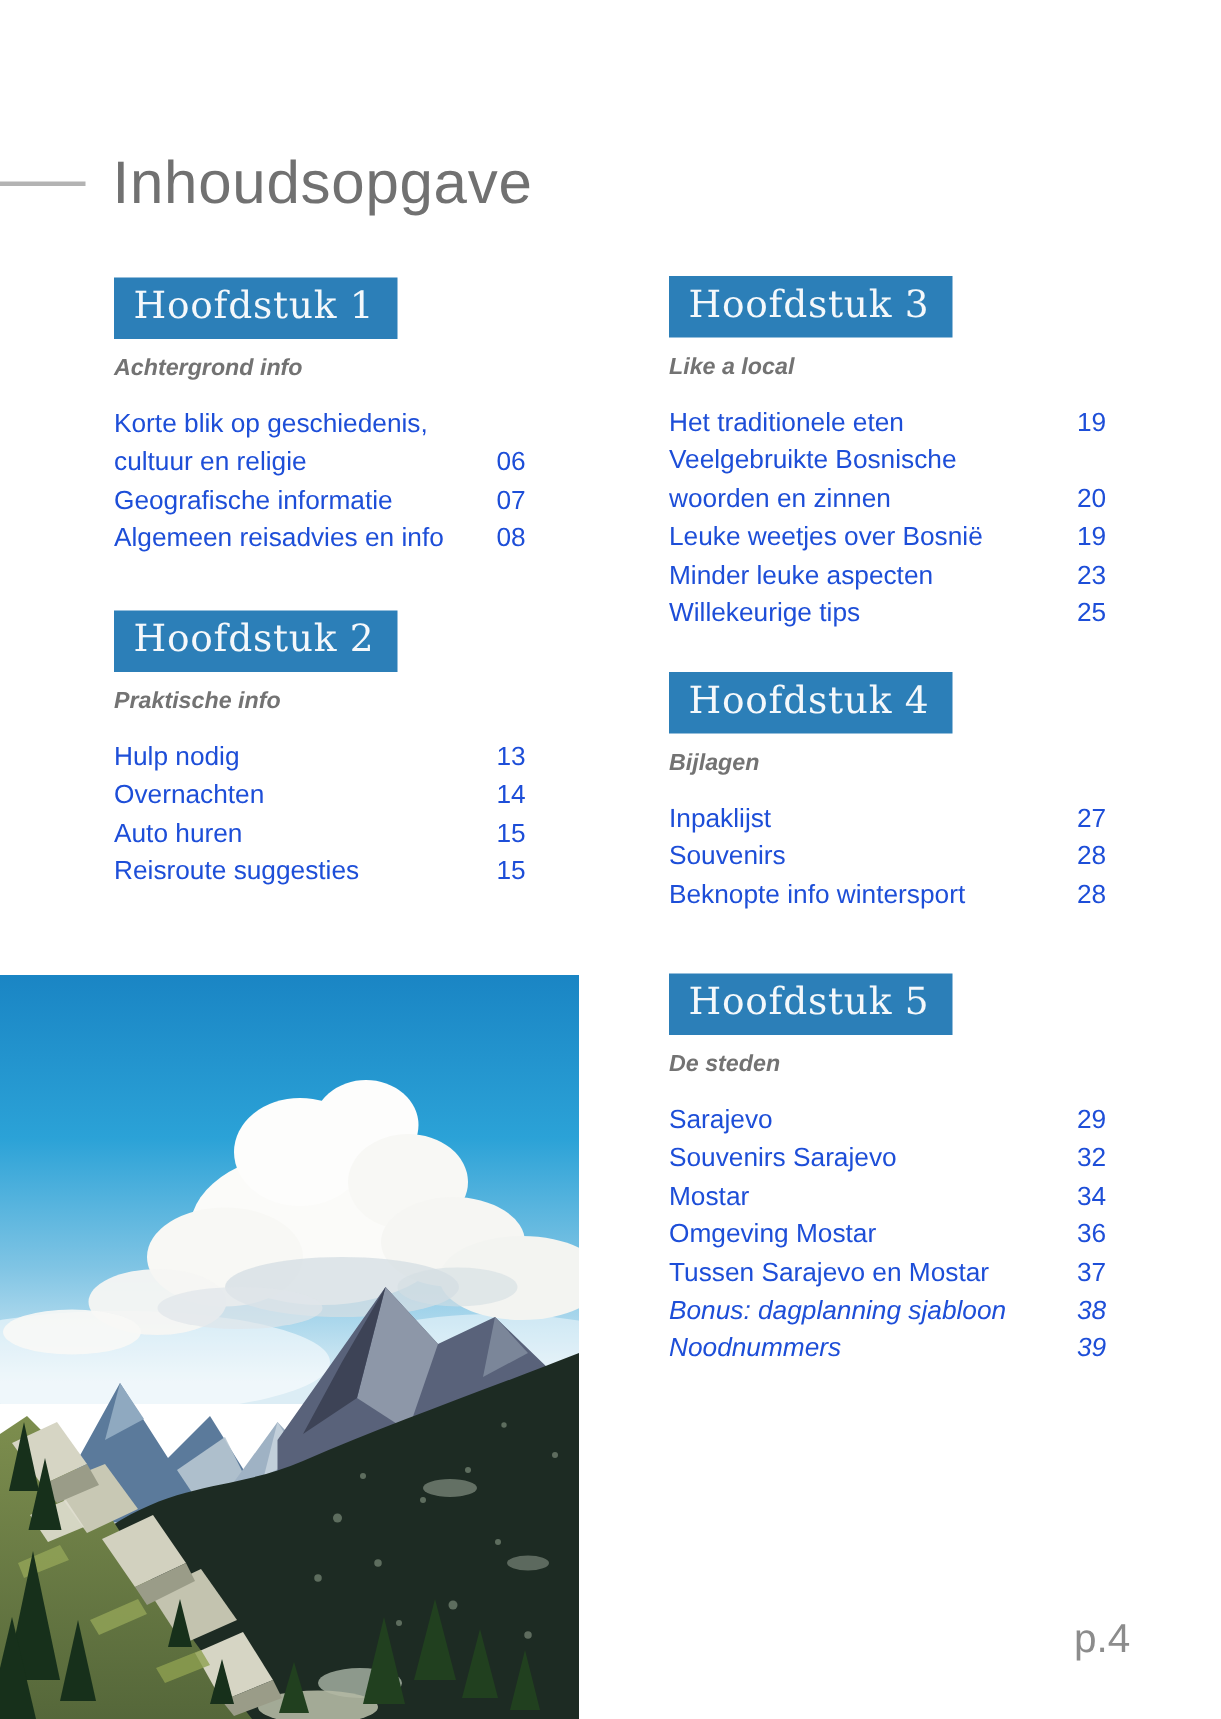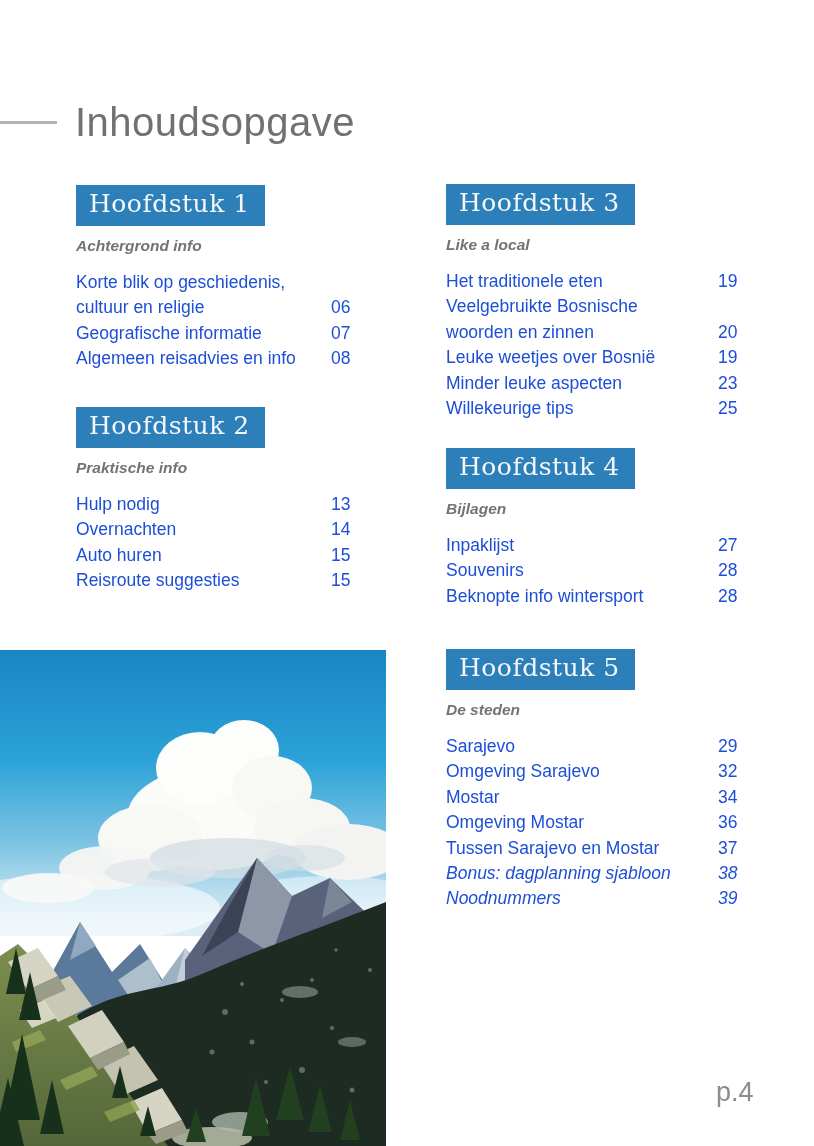--- a/index.html
+++ b/index.html
@@ -159,21 +159,21 @@
 
   <section class="chapter ch5">
     <span class="badge">Hoofdstuk 5</span>
     <div class="subtitle">De steden</div>
     <div class="entries">
         <div class="toc-entry">
           <span class="toc-label">Sarajevo</span>
           <span class="toc-page">29</span>
         </div>
         <div class="toc-entry">
-          <span class="toc-label">Omgeving Sarajevo</span>
+          <span class="toc-label">Souvenirs Sarajevo</span>
           <span class="toc-page">32</span>
         </div>
         <div class="toc-entry">
           <span class="toc-label">Mostar</span>
           <span class="toc-page">34</span>
         </div>
         <div class="toc-entry">
           <span class="toc-label">Omgeving Mostar</span>
           <span class="toc-page">36</span>
         </div>

